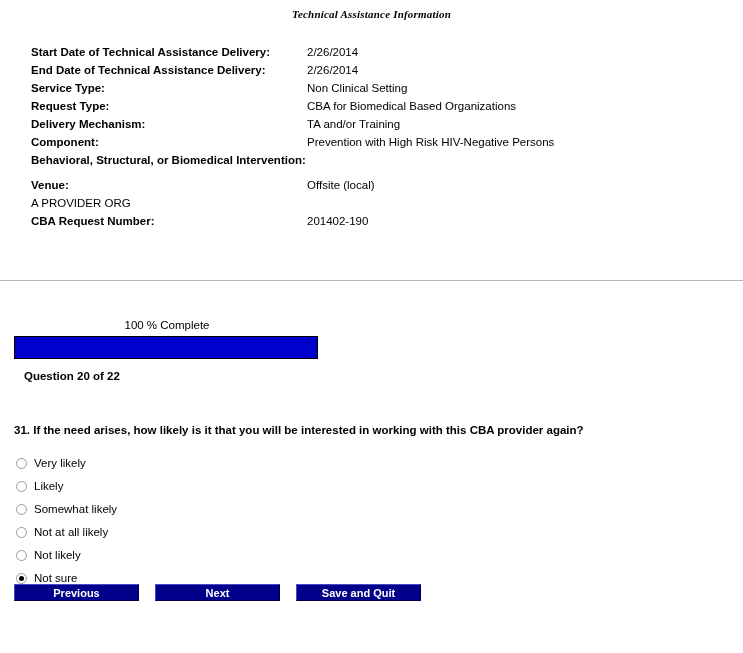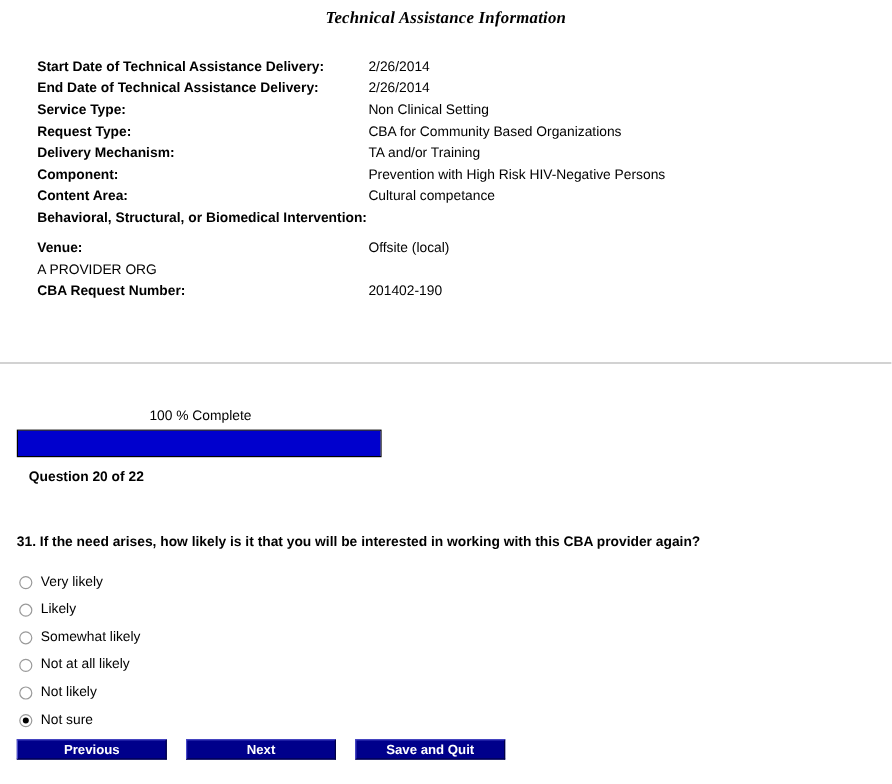--- a/index.html
+++ b/index.html
@@ -14,21 +14,21 @@
     font-size: 12px;
     color: #000000;
     position: relative;
     overflow: hidden;
   }
   .page-title {
     text-align: center;
     font-family: "Liberation Serif", serif;
     font-style: italic;
     font-weight: bold;
-    font-size: 14px;
+    font-size: 11px;
     letter-spacing: 0.2px;
     margin-top: 8px;
     margin-bottom: 0;
   }
   .info-block {
     margin-top: 24px;
     margin-left: 31px;
   }
   .info-row {
     display: flex;
@@ -120,21 +120,21 @@
     height: 5px;
     border-radius: 50%;
     background: #000000;
   }
   .option-label {
     font-size: 11.5px;
   }
   .button-bar {
     position: absolute;
     left: 14px;
-    top: 616px;
+    top: 584px;
     display: flex;
   }
   .nav-button {
     width: 125px;
     height: 17px;
     background: #00008b;
     color: #ffffff;
     font-weight: bold;
     font-size: 11px;
     text-align: center;
@@ -166,37 +166,33 @@
     <div class="info-value">2/26/2014</div>
   </div>
 
   <div class="info-row">
     <div class="info-label">Service Type:</div>
     <div class="info-value">Non Clinical Setting</div>
   </div>
 
   <div class="info-row">
     <div class="info-label">Request Type:</div>
-    <div class="info-value">CBA for Community Based Organizations</div>
+    <div class="info-value">CBA for Biomedical Based Organizations</div>
   </div>
 
   <div class="info-row">
     <div class="info-label">Delivery Mechanism:</div>
     <div class="info-value">TA and/or Training</div>
   </div>
 
   <div class="info-row">
     <div class="info-label">Component:</div>
     <div class="info-value">Prevention with High Risk HIV-Negative Persons</div>
   </div>
 
-  <div class="info-row">
-    <div class="info-label">Content Area:</div>
-    <div class="info-value">Cultural competance</div>
-  </div>
 
   <div class="info-row">
     <div class="info-label">Behavioral, Structural, or Biomedical Intervention:</div>
     <div class="info-value"></div>
   </div>
 
   <div class="info-gap"></div>
 
   <div class="info-row">
     <div class="info-label">Venue:</div>

